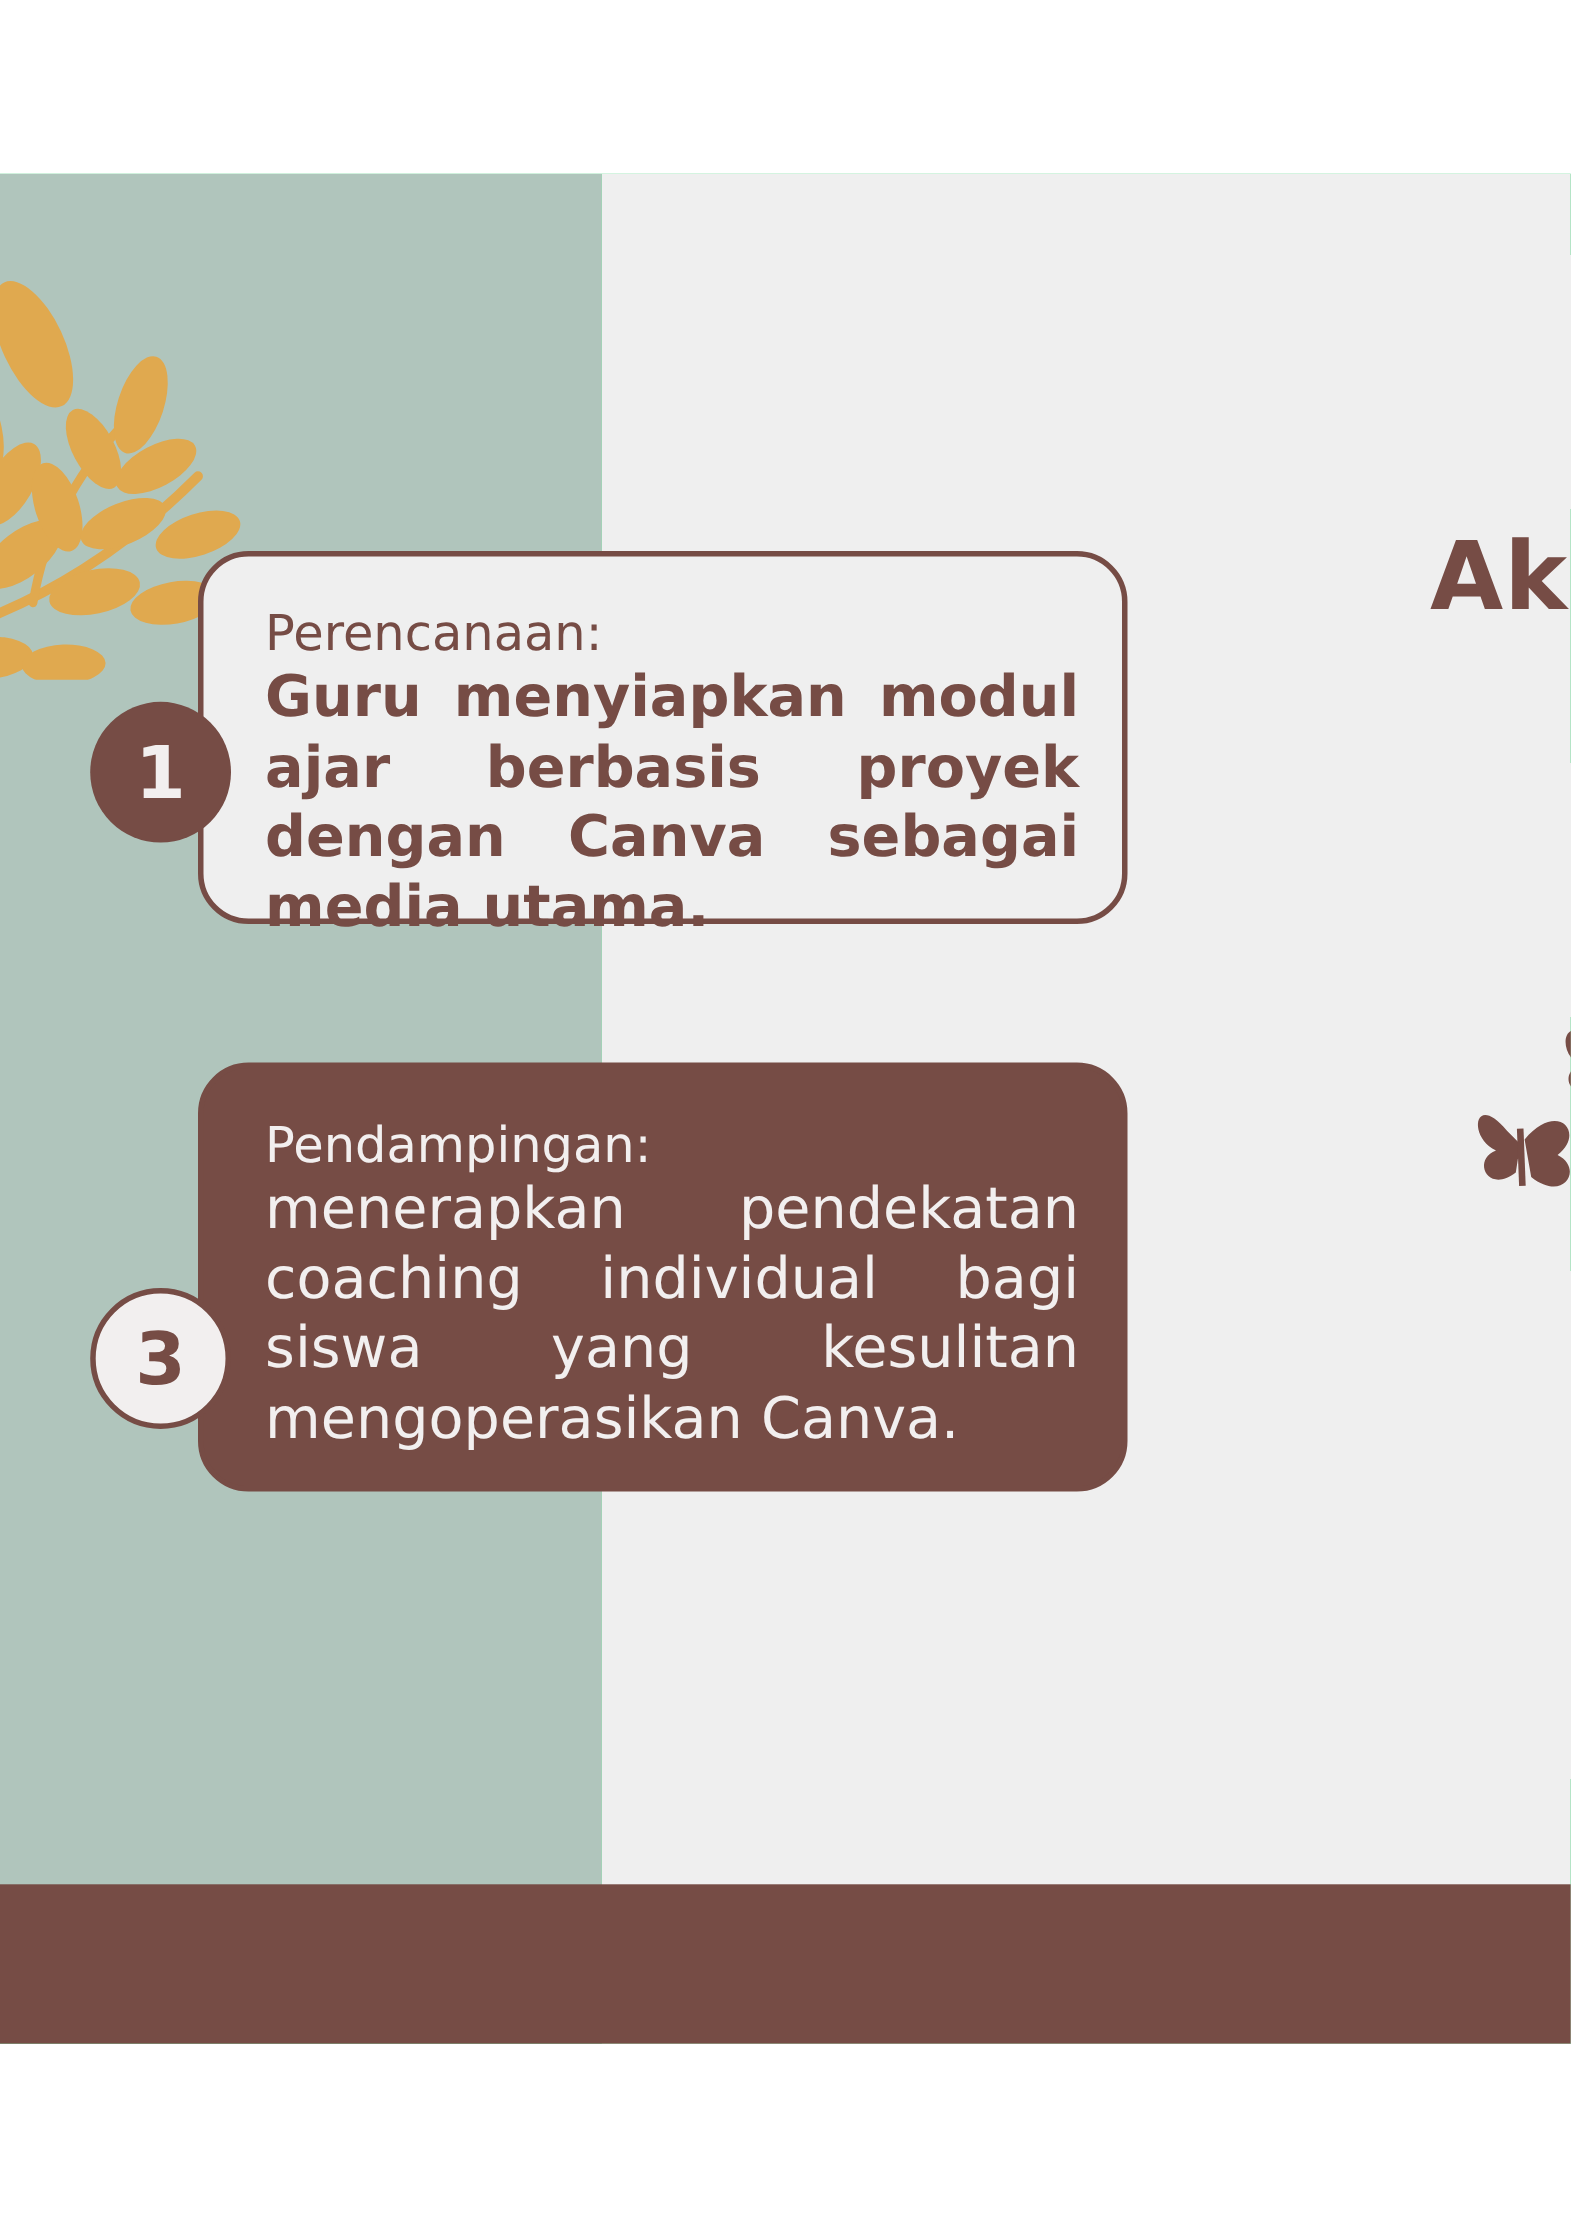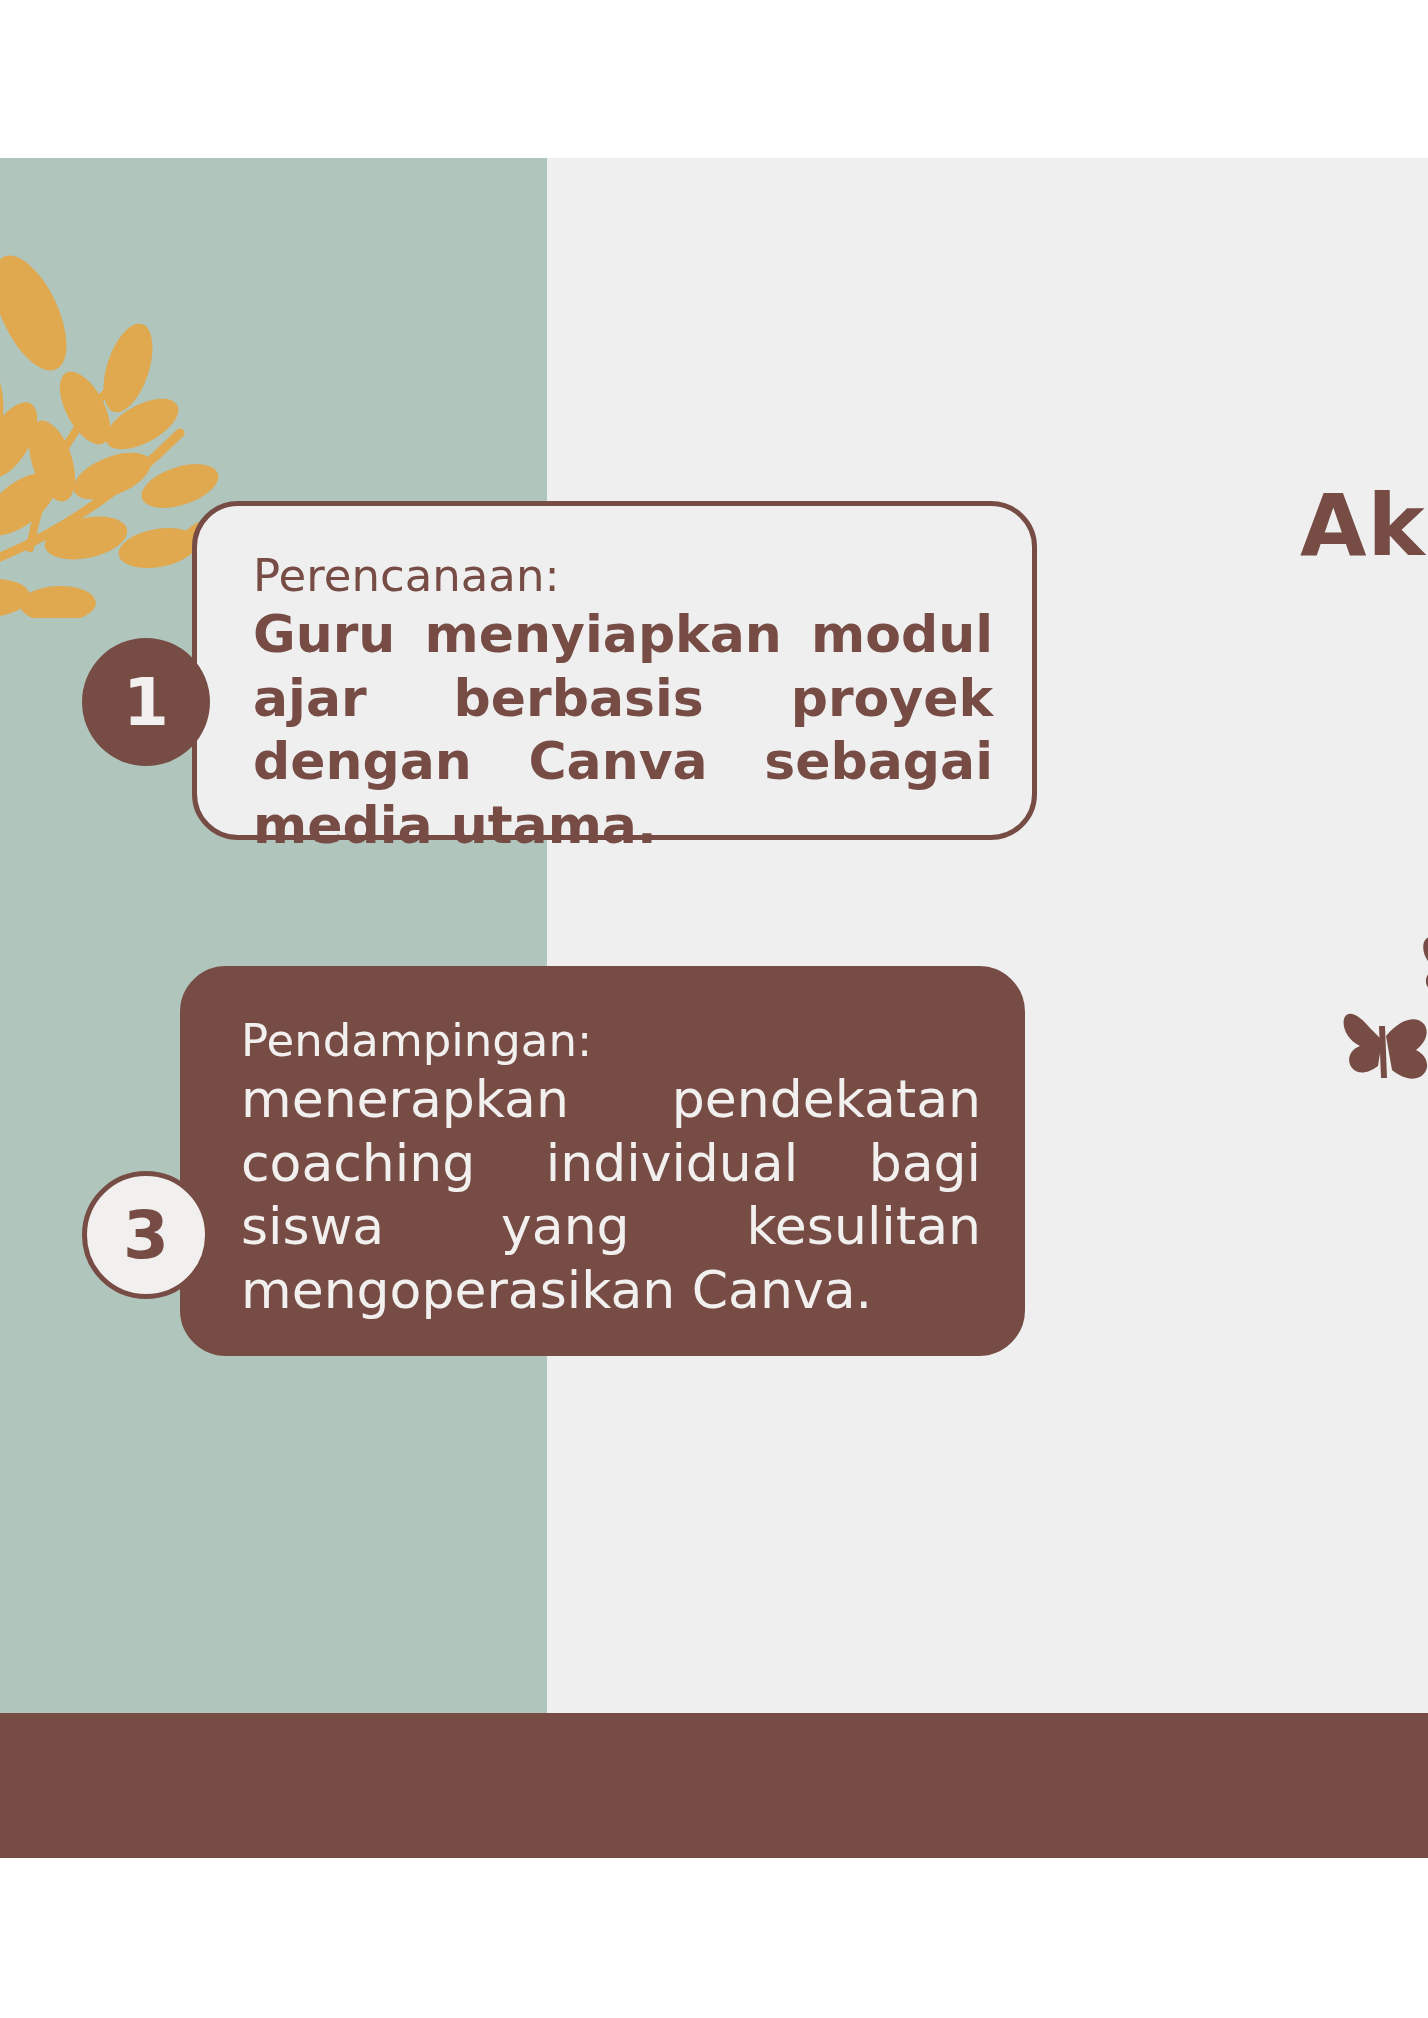--- a/index.html
+++ b/index.html
@@ -90,21 +90,21 @@
   }
 
   
   .card {
     position: absolute;
     box-sizing: border-box;
     border-radius: 46px;
   }
 
   #card-1 {
-    left: 192px;
+    left: 180px;
     top: 343px;
     width: 845px;
     height: 339px;
     background: #efefef;
     border: 5px solid #764c45;
   }
 
   #card-2 {
     left: 180px;
     top: 808px;

